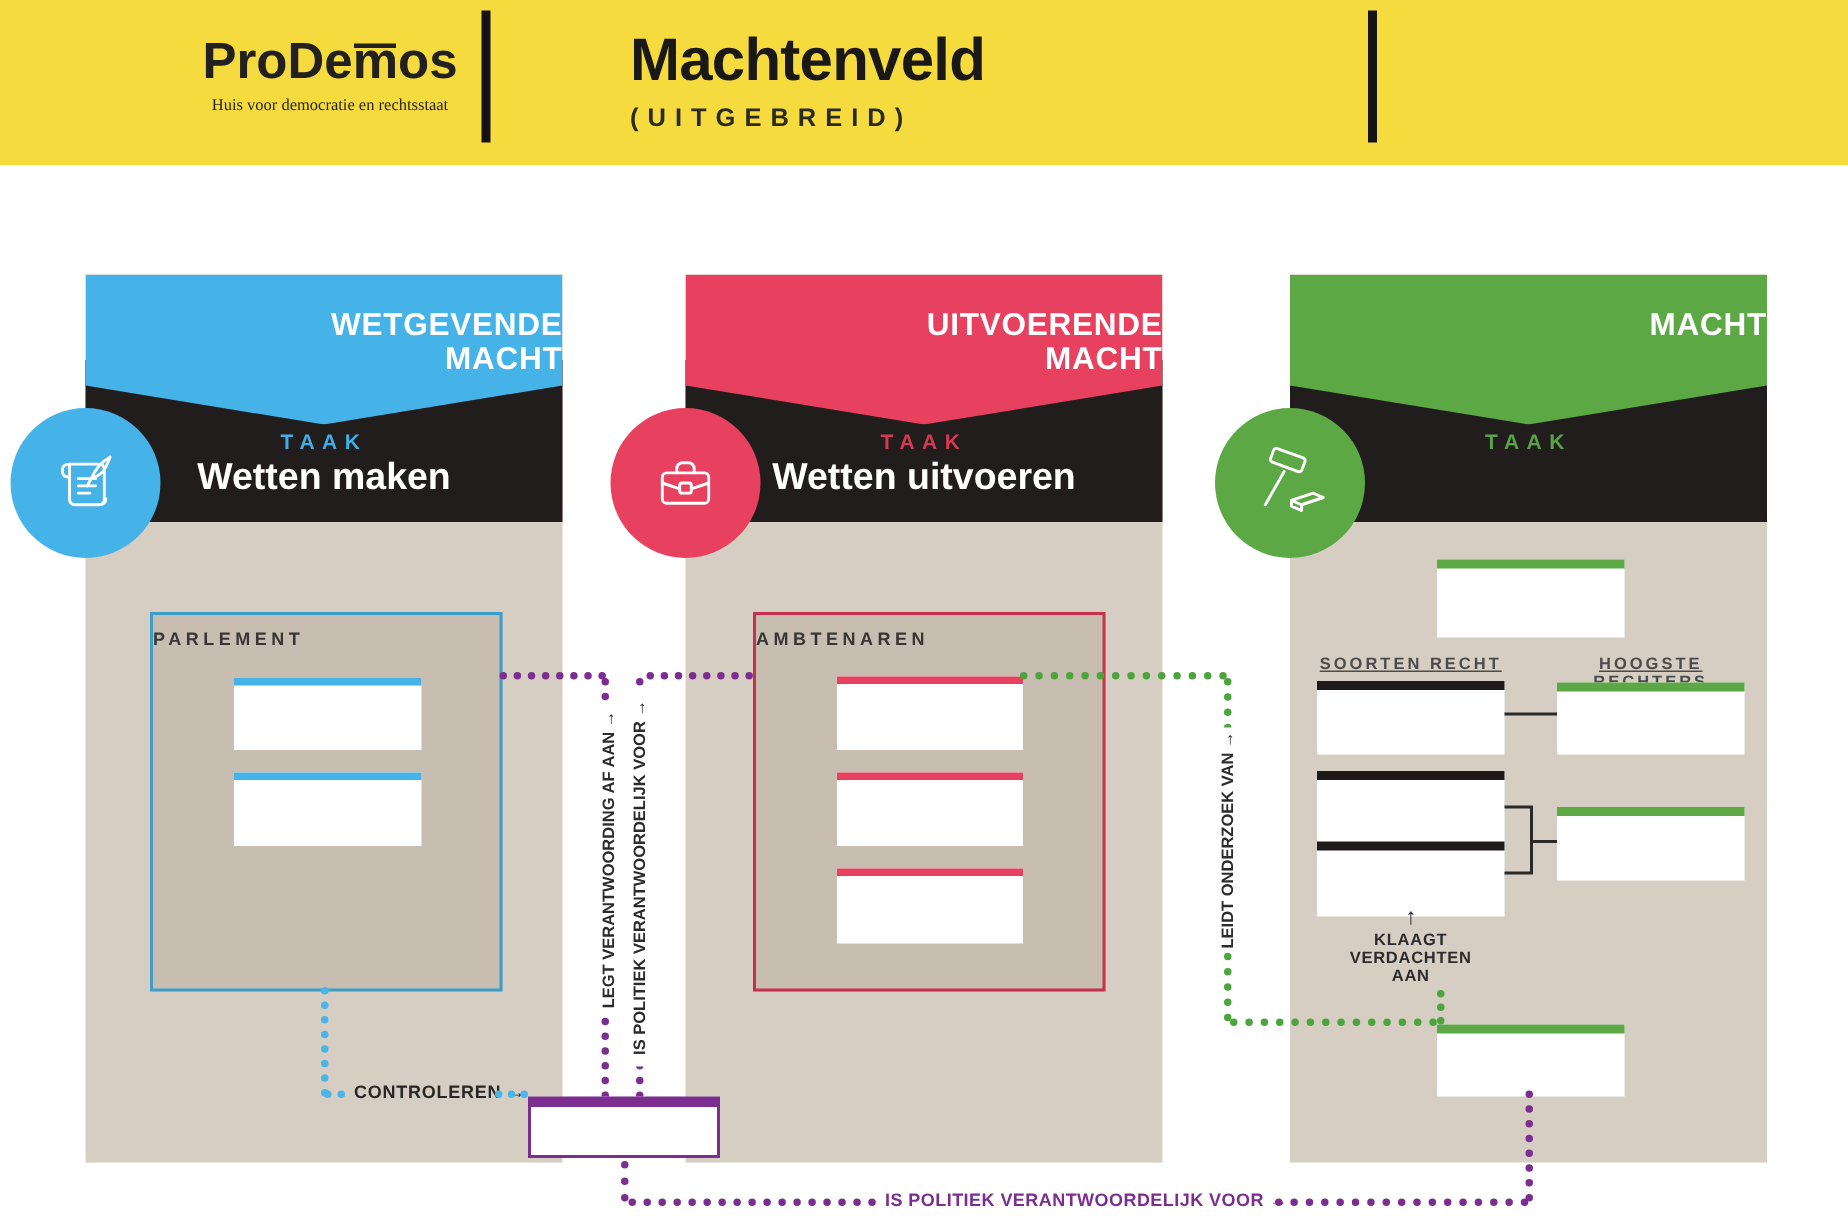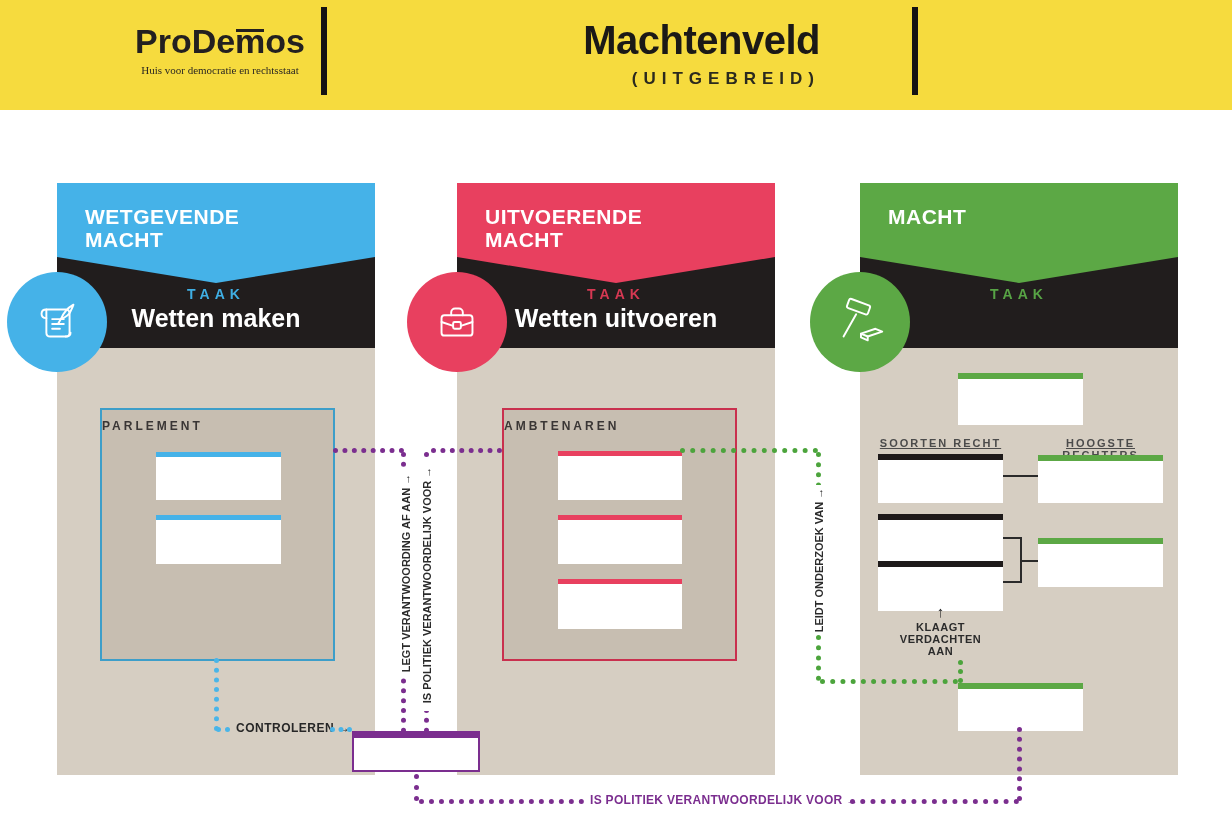--- a/index.html
+++ b/index.html
@@ -8,33 +8,33 @@
 
   
   .banner{position:absolute;left:0;top:0;width:1232px;height:110px;background:#F6DB3E;}
   .logo{position:absolute;left:95px;top:22px;width:250px;text-align:center;color:#232020;}
   .logo-word{font-size:34px;font-weight:bold;letter-spacing:0px;position:relative;}
   .logo-m{position:relative;display:inline-block;}
   .logo-m .mbar{position:absolute;left:1px;right:1px;top:7px;height:3px;background:#232020;}
   .logo-tag{font-family:"Liberation Serif","DejaVu Serif",serif;font-size:11px;margin-top:3px;color:#2a2722;}
   .bar{position:absolute;top:7px;width:6px;height:88px;background:#151313;}
   .bar1{left:321px;} .bar2{left:912px;}
-  .title-wrap{position:absolute;left:420px;top:18px;width:400px;text-align:right;color:#1b1917;}
+  .title-wrap{position:absolute;left:420px;top:18px;width:400px;text-align:left;color:#1b1917;}
   .title{font-size:40px;font-weight:bold;letter-spacing:-0.5px;}
   .subtitle{font-size:17px;font-weight:bold;letter-spacing:6px;margin-top:6px;color:#2b2a1e;}
 
   
   .col{position:absolute;top:183px;width:318px;height:592px;background:#D6CEC2;}
   .col1{left:57px;} .col2{left:457px;} .col3{left:860px;}
   .blackband{position:absolute;left:0;top:57px;width:100%;height:108px;background:#211D1D;}
   .chev{position:absolute;left:0;top:0;width:100%;height:100px;
         clip-path:polygon(0 0,100% 0,100% 74%,50% 100%,0 74%);}
   .c-blue .chev{background:#45B2E8;} .c-red .chev{background:#E8405F;} .c-green .chev{background:#5CA845;}
-  .col-title{position:absolute;left:0;top:22px;width:100%;text-align:left;color:#fff;
-             font-size:21px;font-weight:bold;line-height:23px;letter-spacing:0.5px;z-index:3;padding-left:28px;}
+  .col-title{position:absolute;left:0;top:22px;width:100%;text-align:right;color:#fff;
+             font-size:21px;font-weight:bold;line-height:23px;letter-spacing:0.5px;z-index:3;}
   .taak{position:absolute;left:0;top:103px;width:100%;text-align:center;
         font-size:14px;font-weight:bold;letter-spacing:5px;z-index:3;}
   .c-blue .taak{color:#3FAEE3;} .c-red .taak{color:#D63852;} .c-green .taak{color:#57A345;}
   .taakval{position:absolute;left:0;top:121px;width:100%;text-align:center;color:#fff;
            font-size:25px;font-weight:bold;z-index:3;}
   .circle{position:absolute;left:-50px;top:89px;width:100px;height:100px;border-radius:50%;z-index:4;
           display:flex;align-items:center;justify-content:center;}
   .c-blue .circle{background:#45B2E8;} .c-red .circle{background:#E8405F;} .c-green .circle{background:#5CA845;}
 
   

